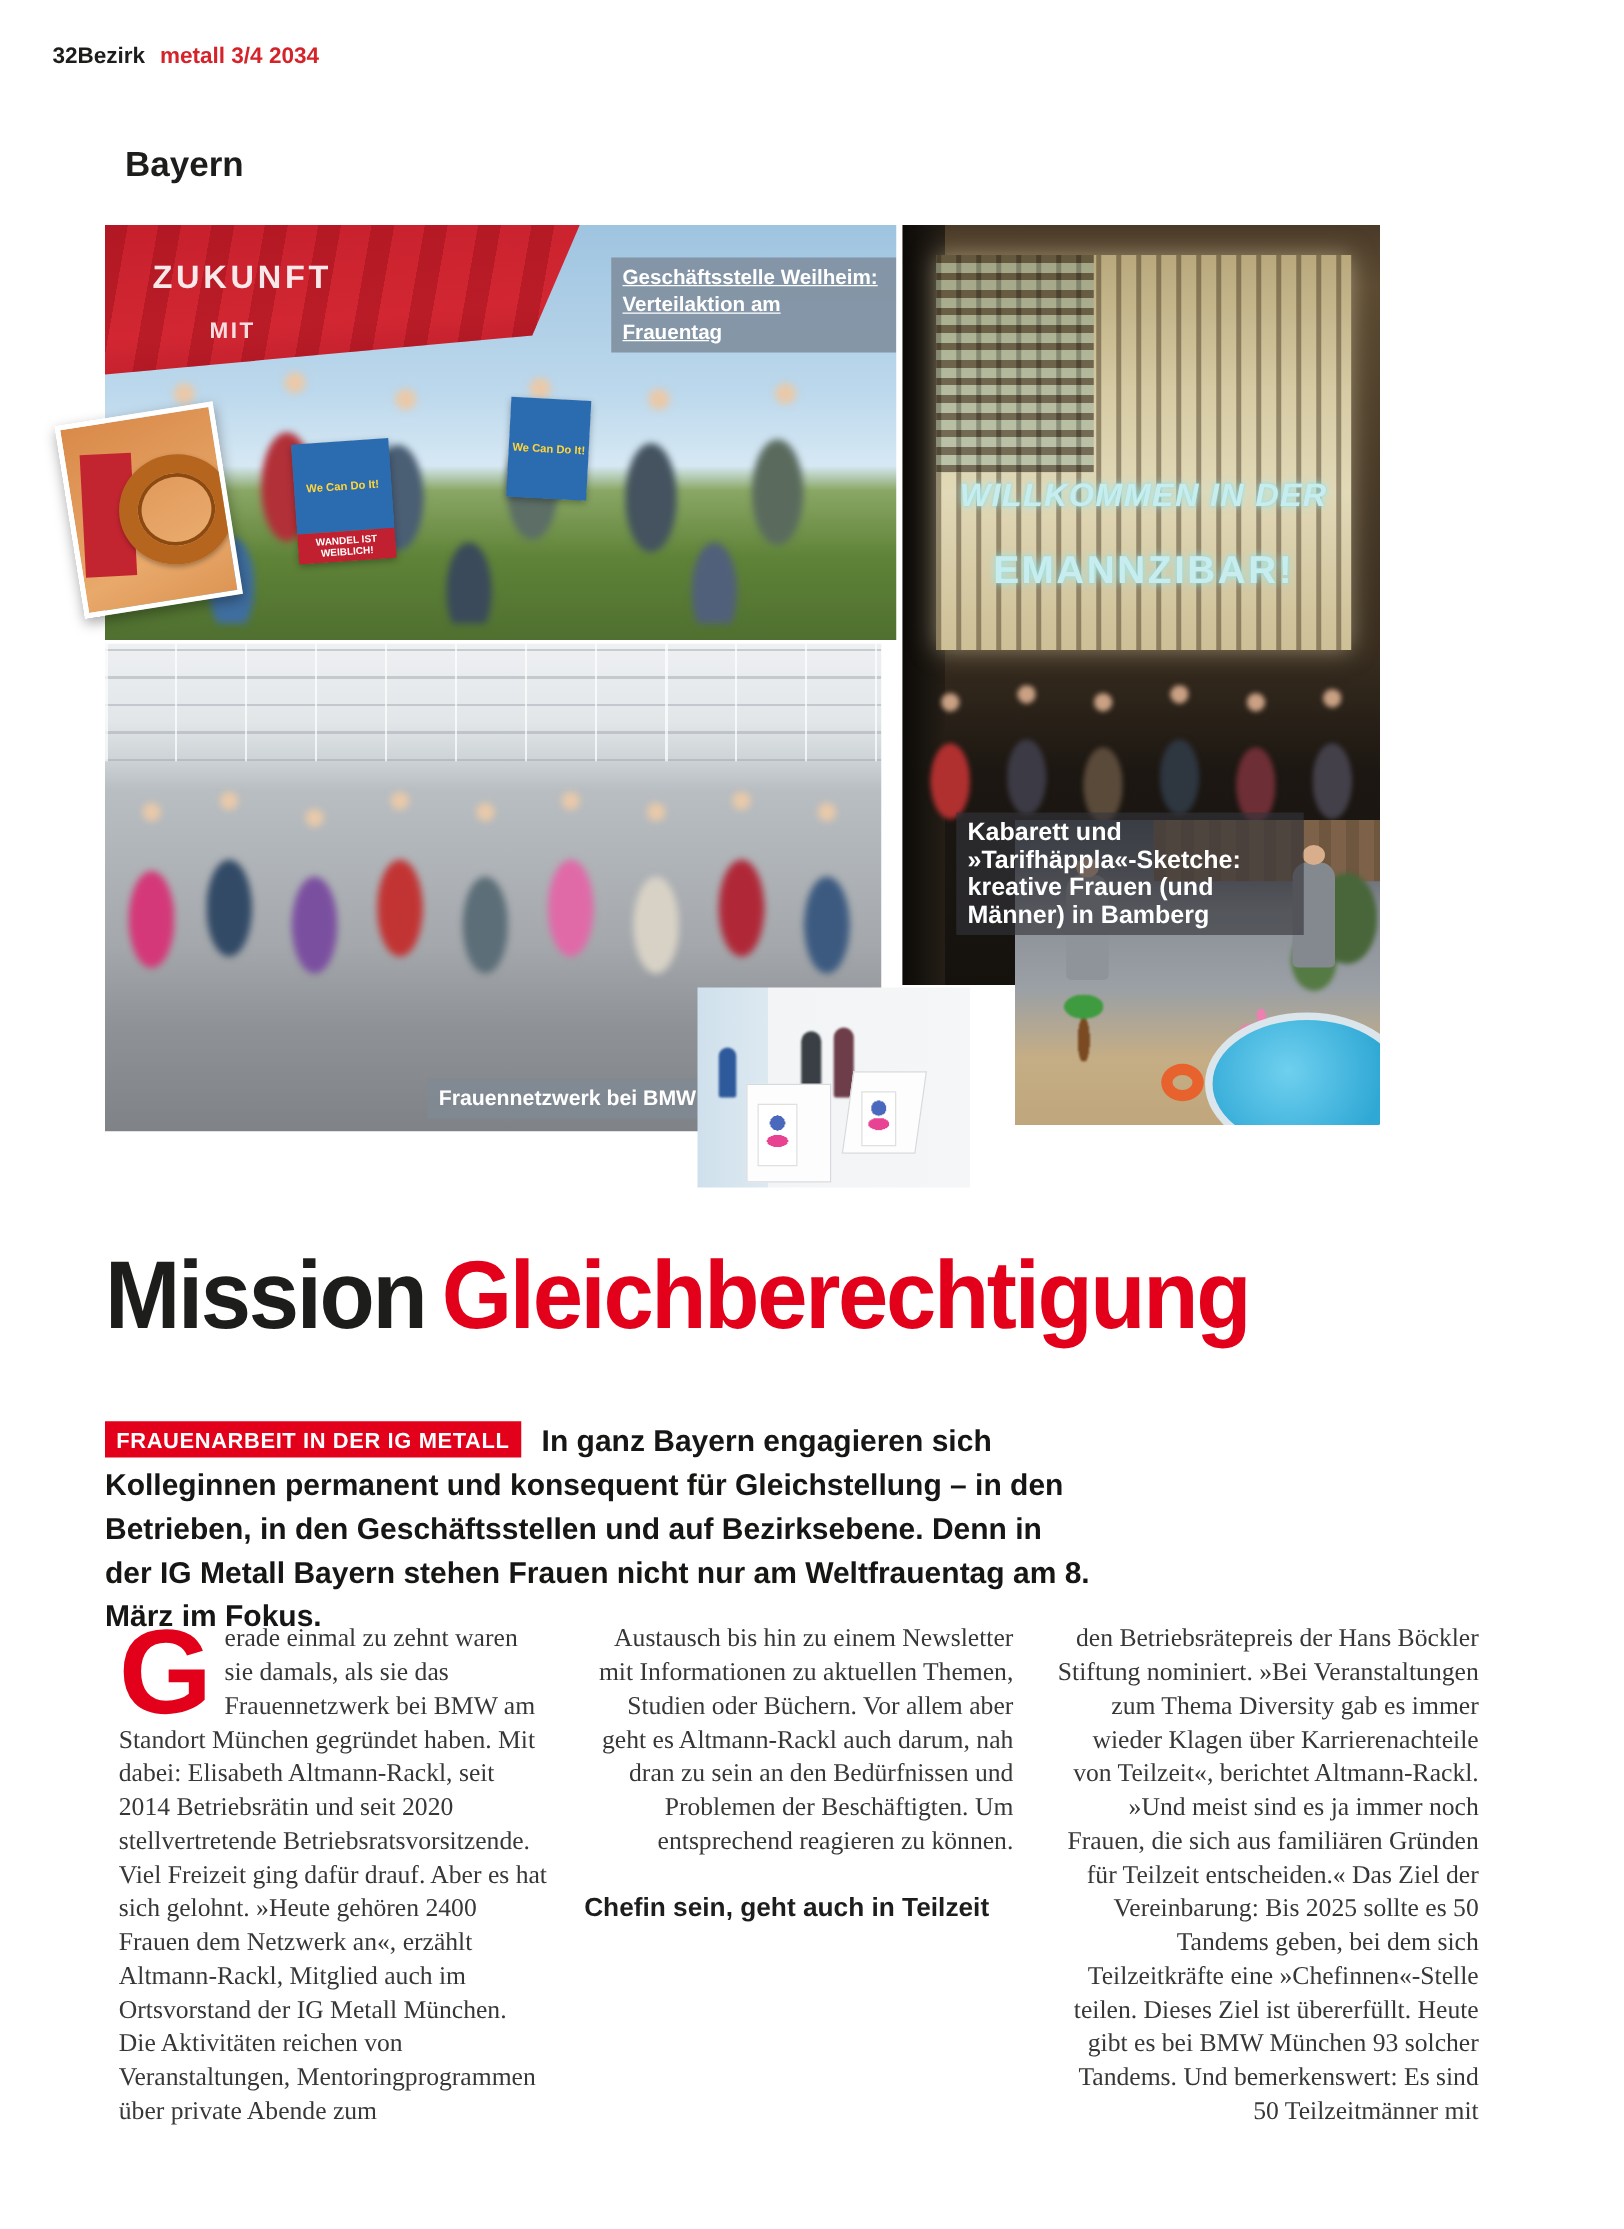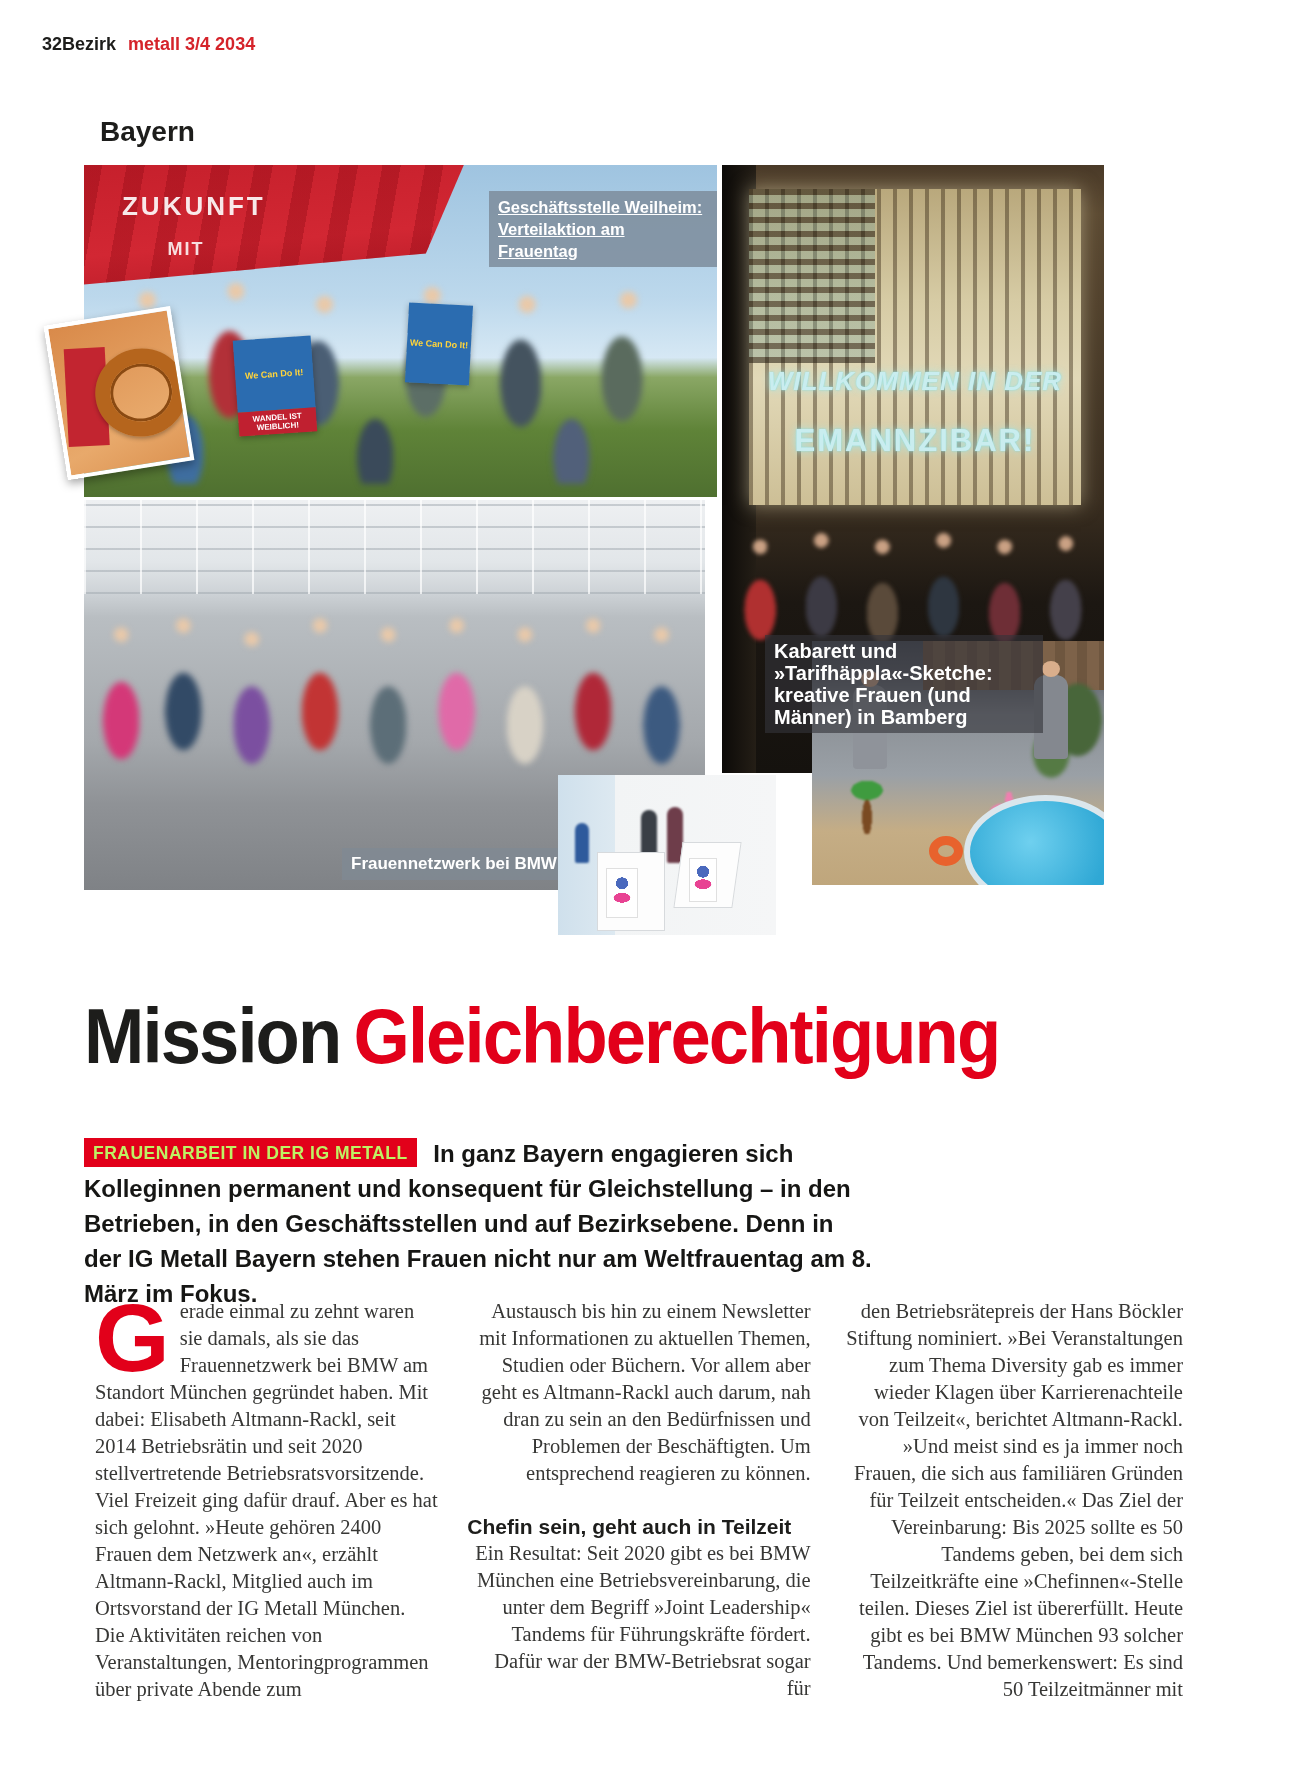--- a/index.html
+++ b/index.html
@@ -7,21 +7,21 @@
         font-family:"Liberation Sans",sans-serif;-webkit-font-smoothing:antialiased;}
 
   
   .page-header{position:absolute;left:42px;top:34px;font-size:18px;font-weight:bold;color:#1d1d1b;}
   .page-header .pg-num{}
   .page-header .pg-sec{margin-right:12px;}
   .page-header .pg-issue{color:#d5232a;}
   .region{position:absolute;left:84px;top:100px;margin:16px;font-size:28px;font-weight:bold;color:#1d1d1b;}
 
   
-  .collage{position:absolute;left:0;top:165px;width:1043px;height:775px;}
+  .collage{position:absolute;left:0;top:180px;width:1043px;height:775px;}
   .ph{position:absolute;margin:0;overflow:hidden;}
 
   
   .ph-weilheim{left:84px;top:0;width:633px;height:332px;z-index:1;
     background:linear-gradient(180deg,#9fc4e0 0%,#bcd8ec 40%,#d6e8f4 58%,#8aa765 64%,#5f8338 80%,#4f7030 100%);}
   .tent{position:absolute;left:0;top:0;width:60%;height:36%;
     background:repeating-linear-gradient(100deg,rgba(140,8,18,.35) 0 18px,transparent 18px 42px),
                linear-gradient(175deg,#c6202c 0%,#d22733 60%,#b81c28 100%);
     clip-path:polygon(0 0,100% 0,90% 74%,0 100%);color:#fff;}
   .tent-t1{position:absolute;left:10%;top:22%;font-size:26px;font-weight:bold;letter-spacing:3px;opacity:.9;}
@@ -163,21 +163,21 @@
 
   
   .headline{position:absolute;left:84px;top:998px;margin:0;font-size:77px;line-height:1;
     font-weight:bold;letter-spacing:-2px;white-space:nowrap;transform:scaleX(.94);transform-origin:0 0;}
   .hl-black{color:#1d1d1b;}
   .hl-red{color:#e2001a;margin-left:14px;}
 
   
   .lead{position:absolute;left:84px;top:1136px;width:790px;margin:0;
     font-size:24px;line-height:35px;font-weight:bold;color:#161614;}
-  .kicker{display:inline-block;background:#e2001a;color:#bef264;font-size:17.5px;line-height:22px;
+  .kicker{display:inline-block;background:#e2001a;color:#ffffff;font-size:17.5px;line-height:22px;
     padding:4px 9px 3px;margin-right:10px;letter-spacing:.5px;vertical-align:3px;}
 
   
   .cols{position:absolute;left:95px;top:1298px;width:1088px;display:flex;gap:29px;
     font-family:"Liberation Serif",serif;font-size:20.5px;line-height:27px;color:#373735;}
   .col{flex:1;min-width:0;}
   .colp{margin:0;text-align:right;}
   .dropcap{float:left;font-family:"Liberation Sans",sans-serif;font-weight:bold;color:#e2001a;
     font-size:96px;line-height:76px;margin:2px 10px 0 0;}
   .subhead{margin:26px 0 0;font-family:"Liberation Sans",sans-serif;font-size:21px;line-height:27px;
@@ -276,20 +276,19 @@
     <span class="lead-text">In ganz Bayern engagieren sich Kolleginnen permanent und konsequent für Gleichstellung – in den Betrieben, in den Geschäftsstellen und auf Bezirksebene. Denn in der IG Metall Bayern stehen Frauen nicht nur am Weltfrauentag am 8. März im Fokus.</span>
   </p>
 
   <div class="cols">
     <div class="col">
       <span class="dropcap">G</span><span>erade einmal zu zehnt waren sie damals, als sie das Frauennetzwerk bei BMW am Standort München gegründet haben. Mit dabei: Elisabeth Altmann-Rackl, seit 2014 Betriebsrätin und seit 2020 stellvertretende Betriebsratsvorsitzende. Viel Freizeit ging dafür drauf. Aber es hat sich gelohnt. »Heute gehören 2400 Frauen dem Netzwerk an«, erzählt Altmann-Rackl, Mitglied auch im Ortsvorstand der IG Metall München. Die Aktivitäten reichen von Veranstaltungen, Mentoringprogrammen über private Abende zum</span>
     </div>
     <div class="col">
       <p class="colp">Austausch bis hin zu einem Newsletter mit Informationen zu aktuellen Themen, Studien oder Büchern. Vor allem aber geht es Altmann-Rackl auch darum, nah dran zu sein an den Bedürfnissen und Problemen der Beschäftigten. Um entsprechend reagieren zu können.</p>
       <h3 class="subhead">Chefin sein, geht auch in Teilzeit</h3>
-      <p class="colp">Ein Resultat: Seit 2020 gibt es bei BMW München eine Betriebsvereinbarung, die unter dem Begriff »Joint Leadership« Tandems für Führungskräfte fördert. Dafür war der BMW-Betriebsrat sogar für</p>
     </div>
     <div class="col">
       <p class="colp">den Betriebsrätepreis der Hans Böckler Stiftung nominiert. »Bei Veranstaltungen zum Thema Diversity gab es immer wieder Klagen über Karrierenachteile von Teilzeit«, berichtet Altmann-Rackl. »Und meist sind es ja immer noch Frauen, die sich aus familiären Gründen für Teilzeit entscheiden.« Das Ziel der Vereinbarung: Bis 2025 sollte es 50 Tandems geben, bei dem sich Teilzeitkräfte eine »Chefinnen«-Stelle teilen. Dieses Ziel ist übererfüllt. Heute gibt es bei BMW München 93 solcher Tandems. Und bemerkenswert: Es sind 50 Teilzeitmänner mit</p>
     </div>
   </div>
 
 </div>
 
 </body></html>

